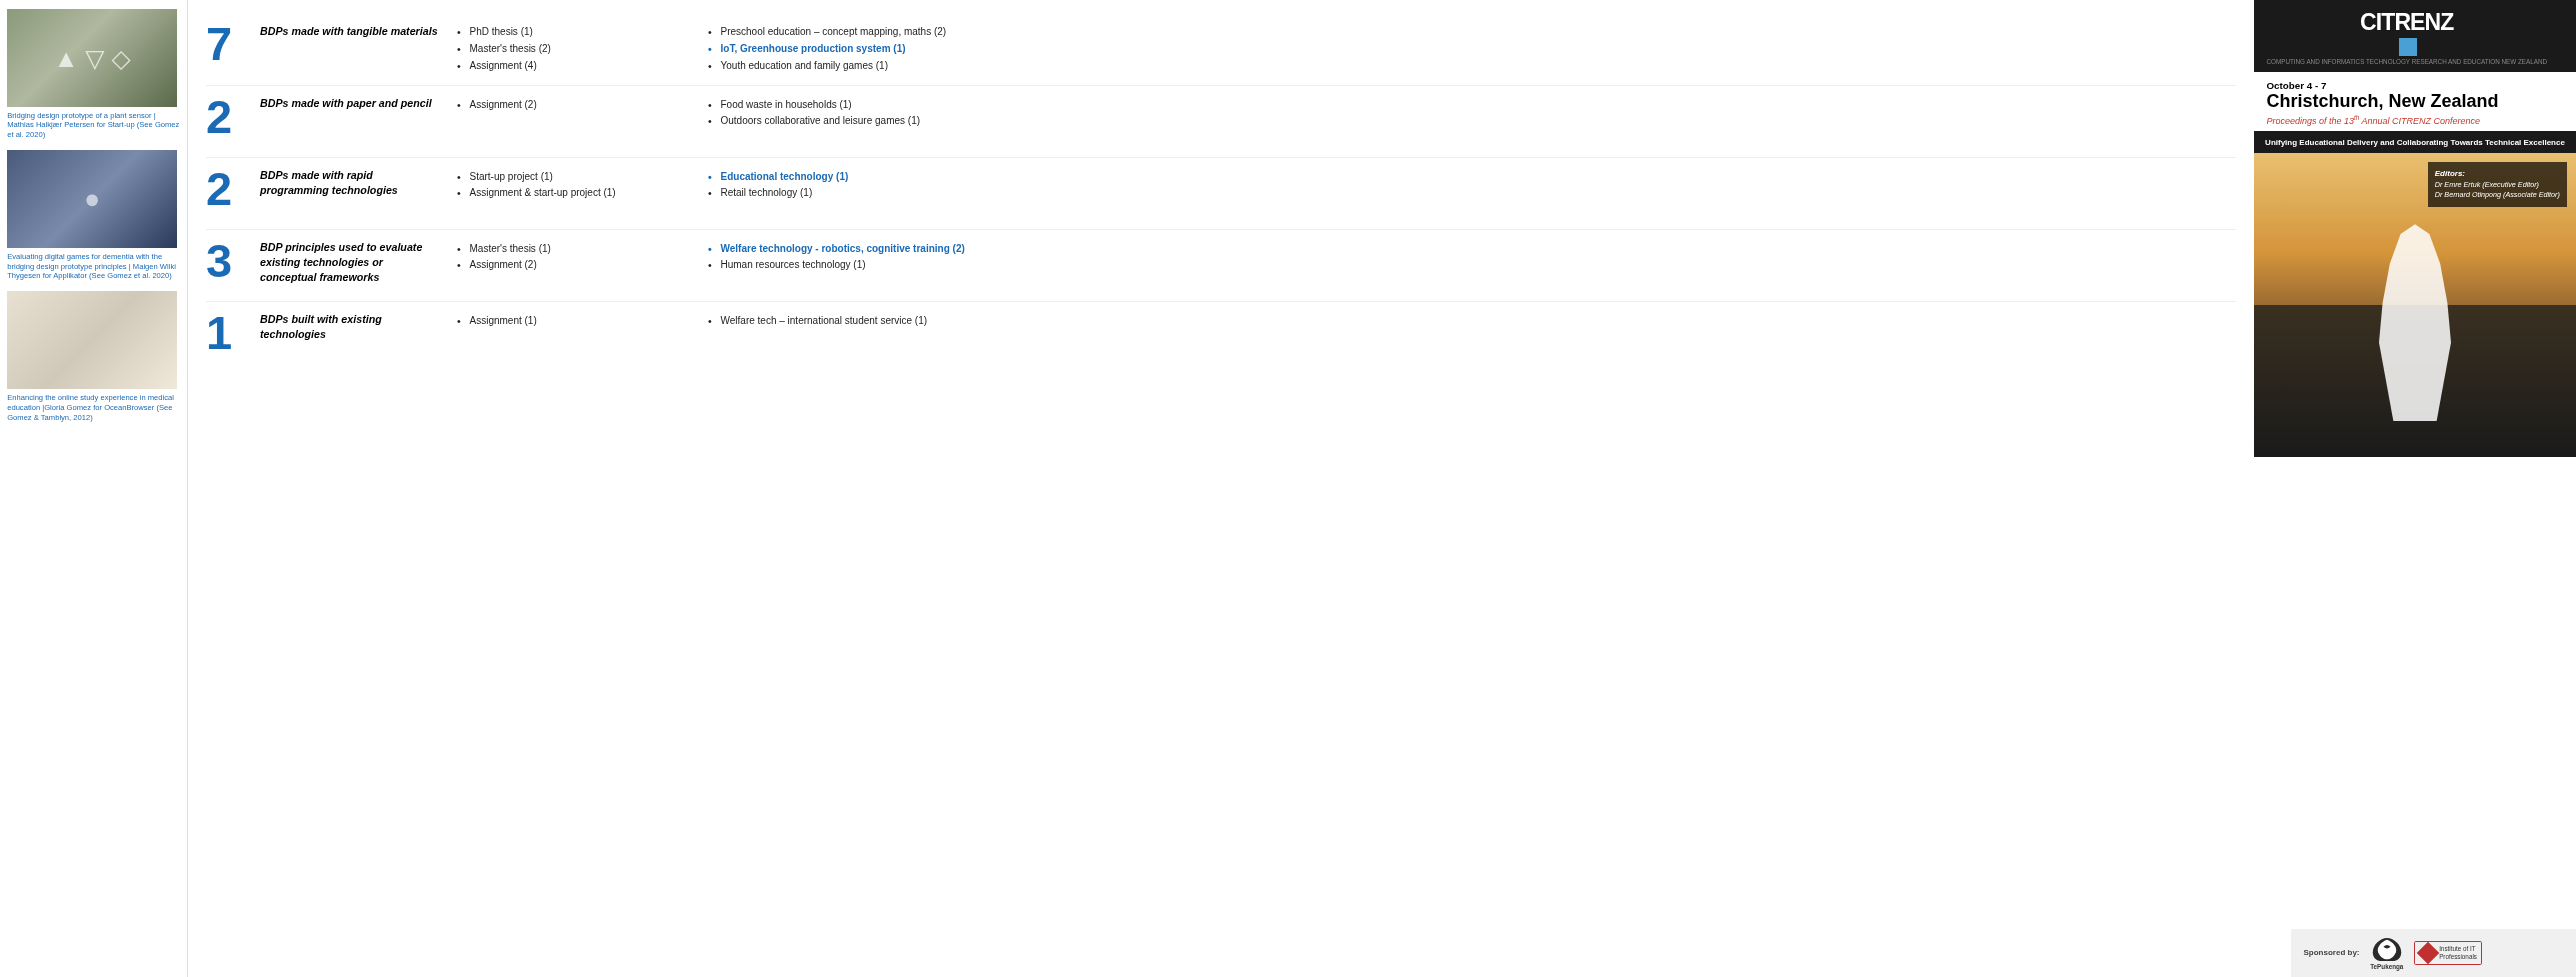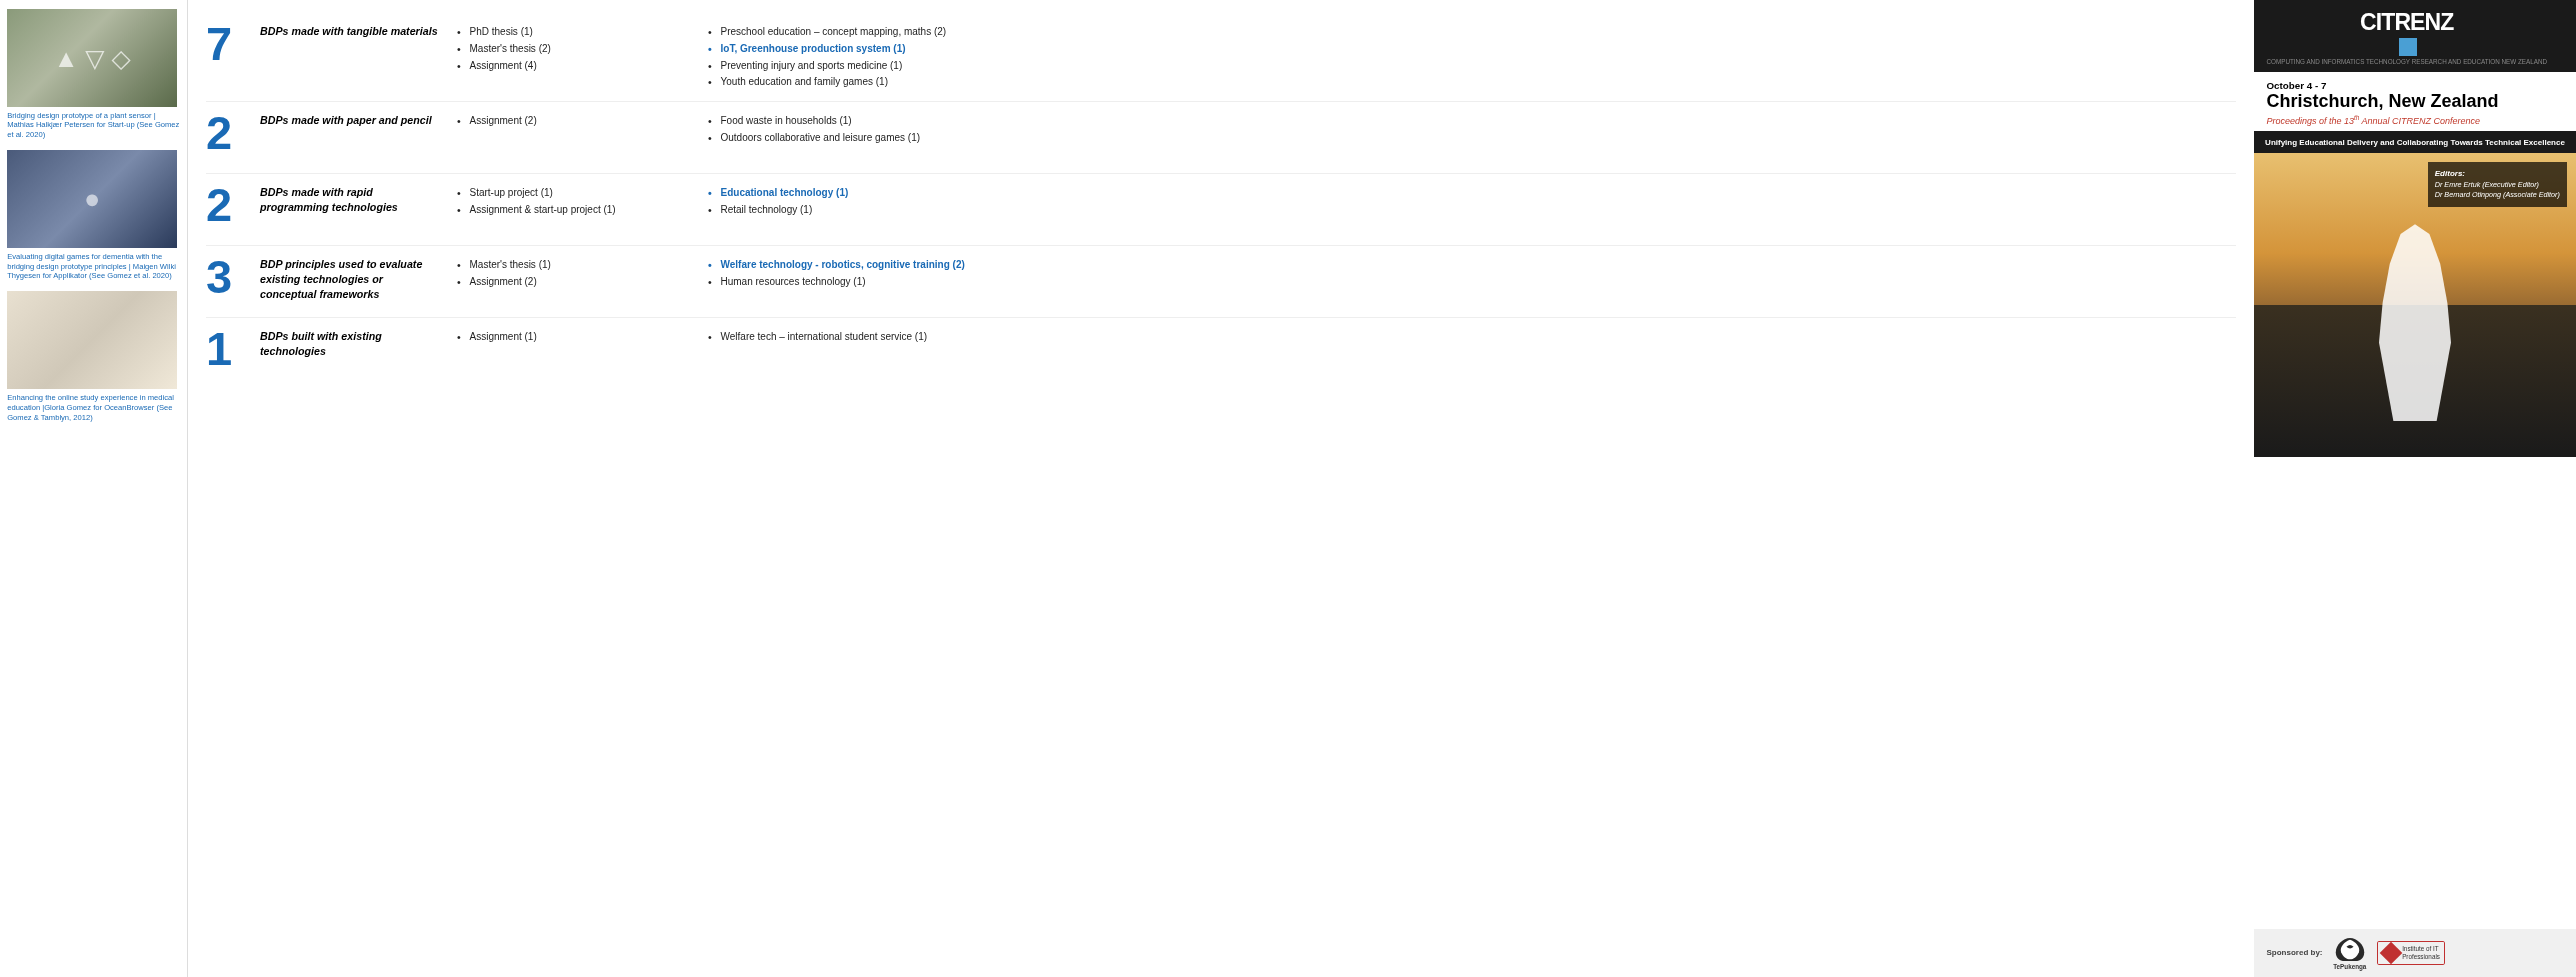--- a/index.html
+++ b/index.html
@@ -280,20 +280,21 @@
       font-size: 8px;
     }
 
     .sponsor-bar {
       background: #f0f0f0;
       padding: 7.2px 12.5px;
       display: flex;
       align-items: center;
       gap: 10.7px;
       margin-top: auto;
+      margin-left: 37px;
     }
     .sponsored-by-text {
       font-size: 8px;
       color: #444;
       font-weight: bold;
     }
     .tepukenga-logo {
       display: flex;
       flex-direction: column;
       align-items: center;
@@ -355,21 +356,20 @@
         <ul class="bullet-list">
           <li>PhD thesis (1)</li>
           <li>Master's thesis (2)</li>
           <li>Assignment (4)</li>
         </ul>
       </div>
       <div class="right-col">
         <ul class="bullet-list">
           <li>Preschool education – concept mapping, maths (2)</li>
           <li class="highlight">IoT, Greenhouse production system  (1)</li>
-          <li>Preventing injury and sports medicine (1)</li>
           <li>Youth education and family games (1)</li>
         </ul>
       </div>
     </div>
     <div class="row-section">
       <div class="number-col">2</div>
       <div class="bdp-title-col">
         <div class="bdp-title">BDPs made with paper and pencil</div>
       </div>
       <div class="middle-col">

